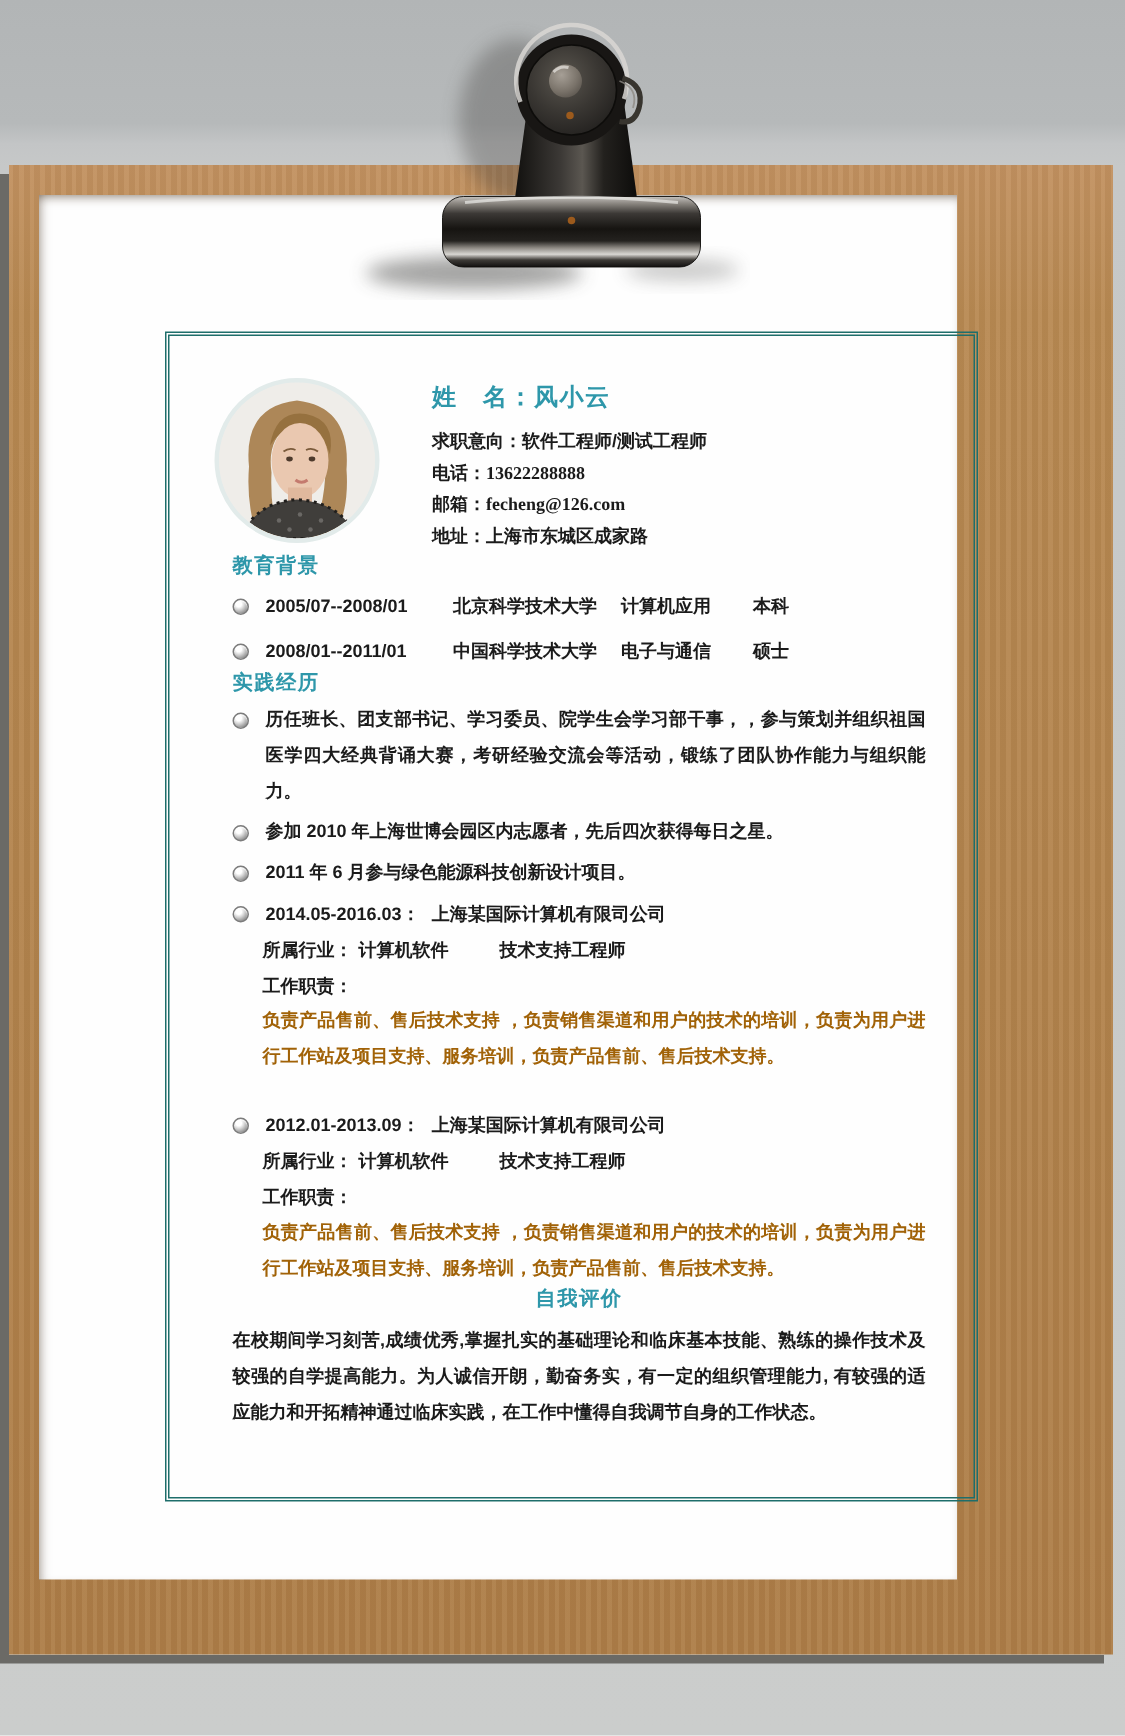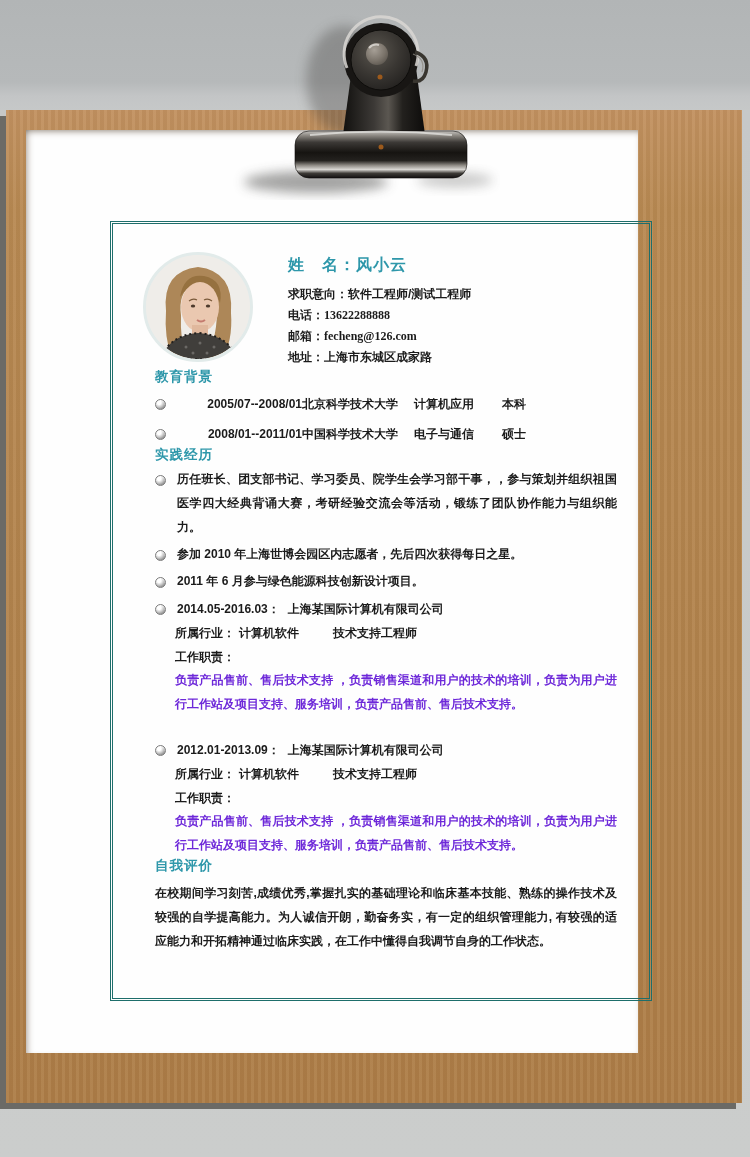--- a/index.html
+++ b/index.html
@@ -31,43 +31,43 @@
     margin-left:-12px;overflow:hidden;flex:0 0 auto;background:#efedea;
   }
   .contact{margin-left:35px;padding-top:3px;}
   .name-line{color:#2e97aa;font-size:16px;font-weight:bold;letter-spacing:1px;margin-bottom:8px;}
   .c-line{font-size:12px;font-weight:bold;color:#1b1b1b;line-height:21px;}
   .c-line .val{font-family:"Liberation Serif","DejaVu Serif",serif;}
   h2.section{color:#2e97aa;font-size:13.5px;font-weight:bold;letter-spacing:1px;margin:0;line-height:18px;}
   .sec-edu{margin-top:12px;}
   .sec-prac{margin-top:10px;}
   .sec-work{margin-top:12px;}
-  .sec-eval{margin-top:16px;}
+  .sec-eval{margin-top:16px;text-align:center;}
   .dot{
     width:9px;height:9px;border-radius:50%;flex:0 0 auto;
     background:radial-gradient(circle at 35% 30%,#ffffff 0 22%,#d2d2d2 45%,#9a9a9a 72%,#707070 100%);
     border:1px solid #7c7c7c;box-shadow:inset 0 1px 1px rgba(255,255,255,.9);
   }
   .edu-row{display:flex;align-items:center;font-size:12px;font-weight:bold;color:#1b1b1b;height:24px;margin-top:6px;}
   .edu-row .dot{margin-right:11px;}
-  .e-period{width:125px;text-align:right;}
+  .e-period{width:125px;}
   .e-school{width:112px;}
   .e-major{width:88px;}
   .p-item{display:flex;margin-top:3px;font-size:12px;font-weight:bold;color:#1b1b1b;}
   .p-item .dot{margin:8px 11px 0 0;}
   .p-item .ptext{line-height:24px;text-align:justify;}
   .w-entry{margin-top:4px;}
   .w-entry.second{margin-top:22px;}
   .w-head{display:flex;align-items:center;font-size:12px;font-weight:bold;color:#1b1b1b;height:24px;}
   .w-head .dot{margin-right:11px;}
   .w-head .w-period{margin-right:8px;}
   .w-line{margin-left:20px;display:flex;font-size:12px;font-weight:bold;color:#1b1b1b;line-height:24px;}
   .w-line .w-ind{margin-left:4px;}
   .w-line .w-role{margin-left:34px;}
-  .w-desc{margin-left:20px;font-size:12px;font-weight:bold;color:#6d28d9;line-height:23.5px;text-align:justify;}
+  .w-desc{margin-left:20px;font-size:12px;font-weight:bold;color:#a16207;line-height:23.5px;text-align:justify;}
   .eval-text{margin:6px 0 0 0;font-size:12px;font-weight:bold;color:#1b1b1b;line-height:24px;text-align:justify;}
   .clip{position:absolute;left:230px;top:8px;width:270px;height:192px;}
 </style>
 </head>
 <body>
 
 <div class="board"></div>
 
 <div class="paper">
   <div class="frame">

